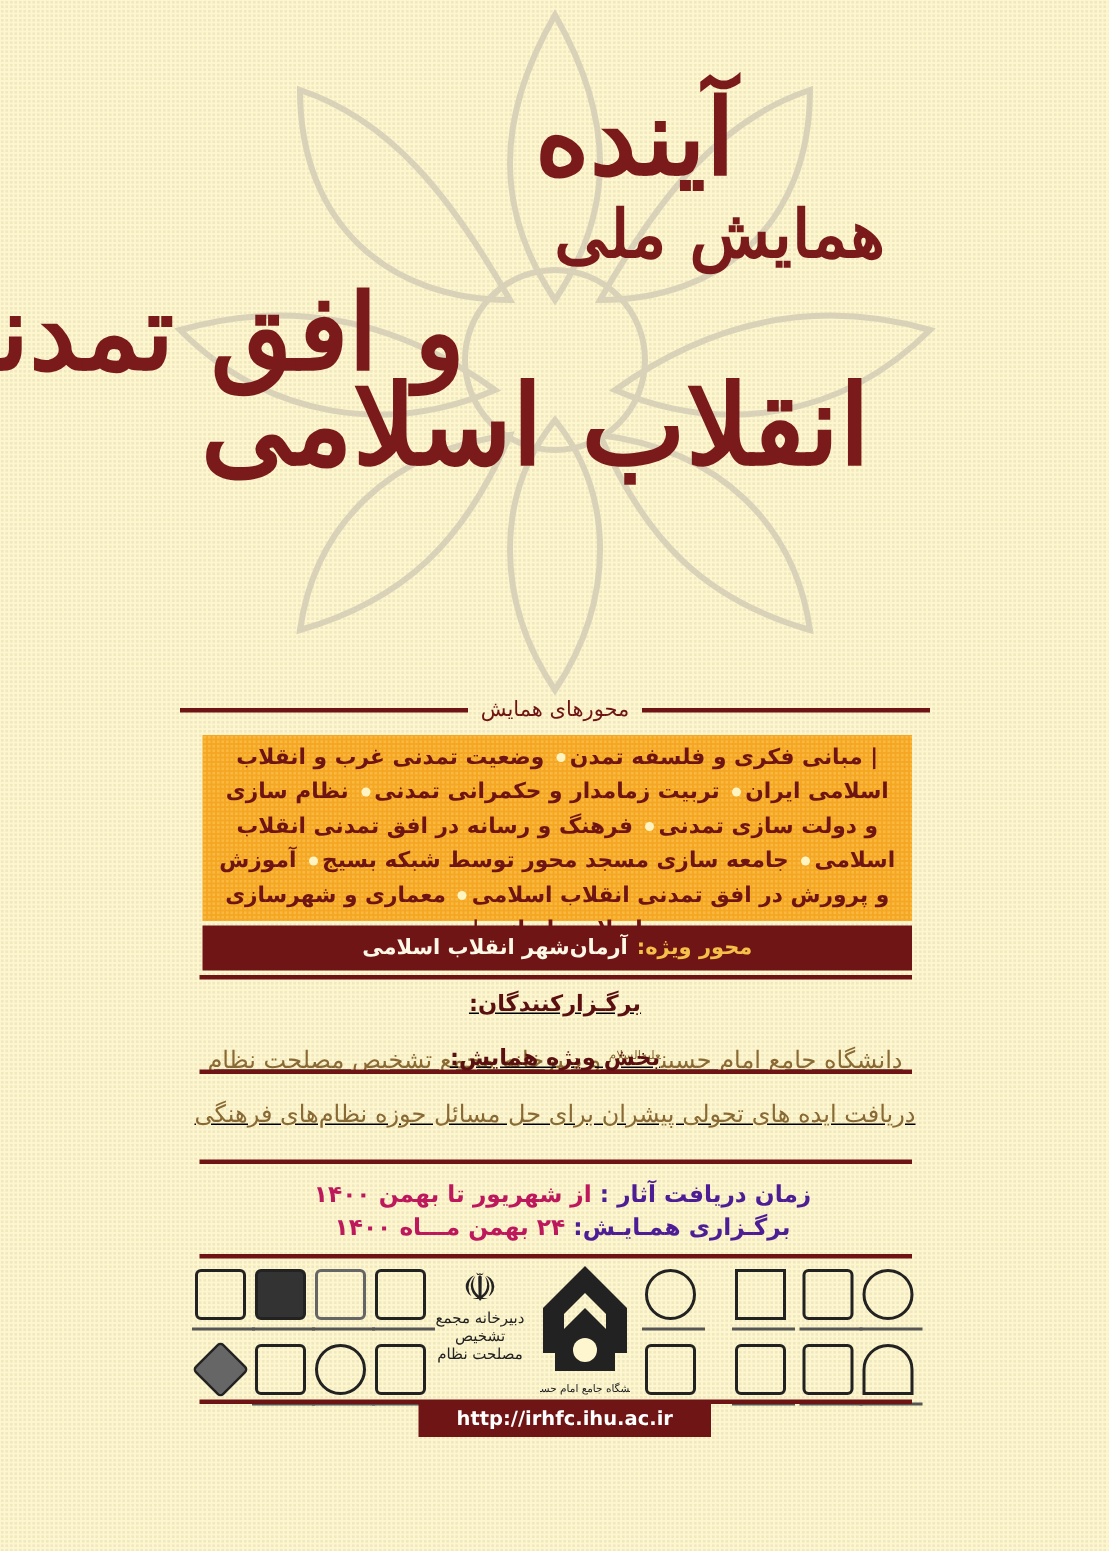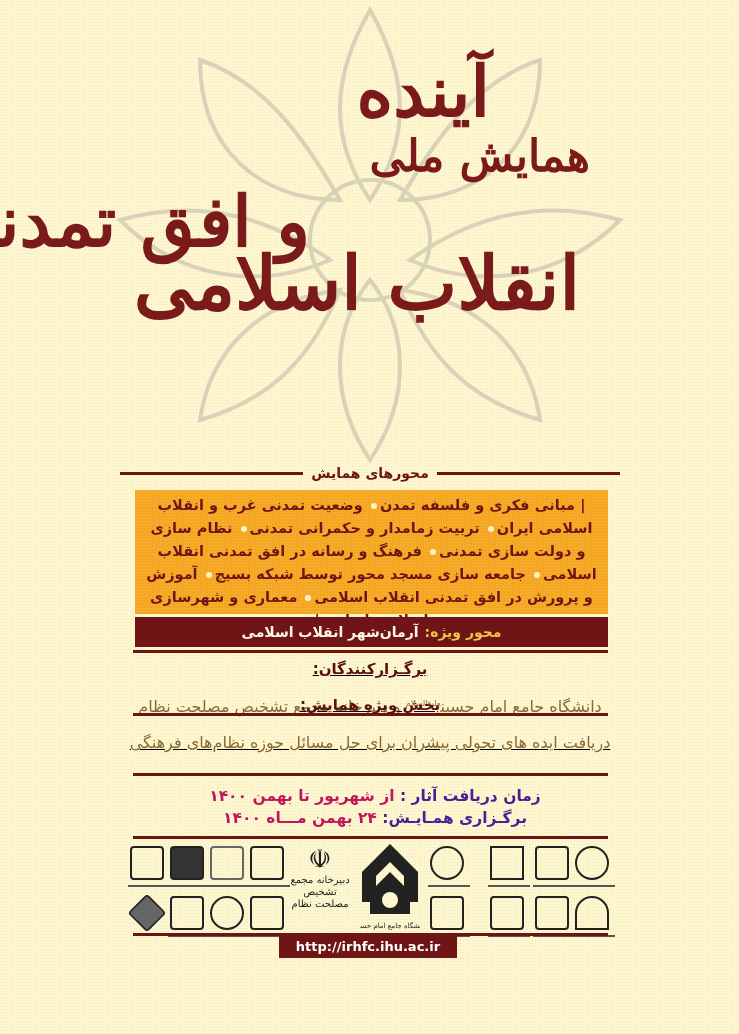--- a/index.html
+++ b/index.html
@@ -15,21 +15,21 @@
   .ornament { position: absolute; left: 0; top: 0; width: 739px; height: 480px; }
   .title-wrap { position: absolute; left: 130px; top: 40px; width: 480px; height: 410px; }
   .title-line { position: absolute; color: #7a1a1a; font-family: "DejaVu Serif", serif; font-weight: bold; white-space: nowrap; }
   .t1 { right: 20px; top: 90px; font-size: 44px; }
   .t2 { right: 120px; top: 10px; font-size: 70px; }
   .t3 { right: 30px; top: 200px; font-size: 74px; }
   .t4 { right: 300px; top: 140px; font-size: 70px; }
 
   .section-header { position: absolute; left: 120px; top: 462px; width: 500px; height: 22px; display: flex; align-items: center; }
   .section-header .rule { flex: 1; height: 3px; background: #6e1414; }
-  .section-header .label { padding: 0 8px; color: #6e1414; font-weight: bold; font-size: 14px; }
+  .section-header .label { padding: 0 8px; color: #6e1414; font-weight: normal; font-size: 14px; }
 
   .topics { position: absolute; left: 135px; top: 490px; width: 473px; height: 124px; background: #f5a623;
     background-image: radial-gradient(rgba(255,220,120,0.35) 1px, transparent 1px); background-size: 3px 3px;
     box-sizing: border-box; padding: 4px 10px; color: #6e1414; font-weight: bold; font-size: 14.5px; line-height: 23px; text-align: center; }
   .topics .dot { display: inline-block; width: 6px; height: 6px; border-radius: 50%; background: #fff4c2; margin: 0 3px; vertical-align: middle; }
 
   .special-bar { position: absolute; left: 135px; top: 617px; width: 473px; height: 30px; background: #701515;
     display: flex; align-items: center; justify-content: center; font-size: 14px; font-weight: bold; }
   .special-bar .k { color: #f5c04a; margin-left: 6px; }
   .special-bar .v { color: #fff8e6; }
@@ -44,21 +44,21 @@
   .dates .k { color: #4c1d95; }
   .dates .v { color: #be185d; }
 
   .logos { position: absolute; left: 130px; top: 842px; width: 480px; height: 100px; }
   .logo { position: absolute; width: 34px; height: 34px; border: 2px solid #222; box-sizing: border-box; border-radius: 4px; }
   .logo.c { border-radius: 50%; }
   .logo .cap { position: absolute; bottom: -9px; left: -4px; width: 42px; height: 2px; background: #555; }
   .center-logo { position: absolute; left: 230px; top: 0; width: 60px; height: 90px; }
   .calli-logo { position: absolute; left: 160px; top: 2px; width: 60px; height: 90px; color: #222; font-family: "DejaVu Serif", serif; font-size: 14px; text-align: center; }
 
-  .url-bar { position: absolute; left: 279px; top: 934px; width: 178px; height: 24px; background: #701515; color: #fff;
+  .url-bar { position: absolute; left: 279px; top: 934px; width: 195px; height: 24px; background: #701515; color: #fff;
     font-weight: bold; font-size: 13px; display: flex; align-items: center; justify-content: center; direction: ltr; }
 </style>
 </head>
 <body>
 
 <svg class="ornament" viewBox="0 0 739 480">
   <g fill="none" stroke="#d9d2b8" stroke-width="4">
     <path d="M370 10 C330 80 330 140 370 200 C410 140 410 80 370 10Z"></path>
     <path d="M200 60 C200 150 260 200 340 200 C300 130 260 80 200 60Z"></path>
     <path d="M540 60 C540 150 480 200 400 200 C440 130 480 80 540 60Z"></path>

